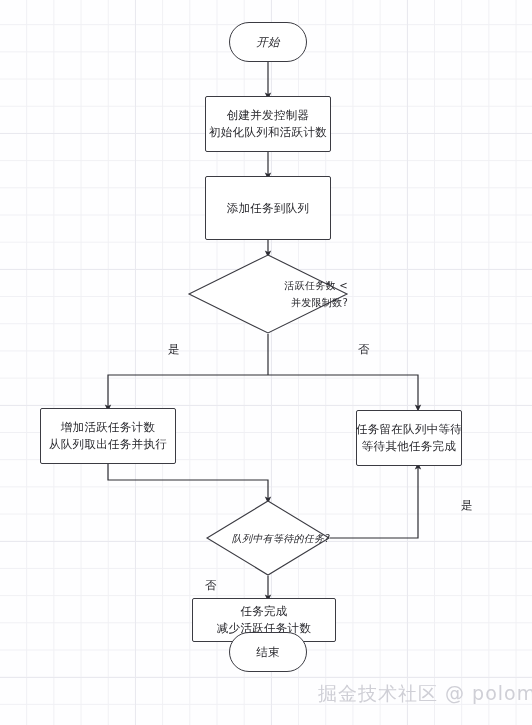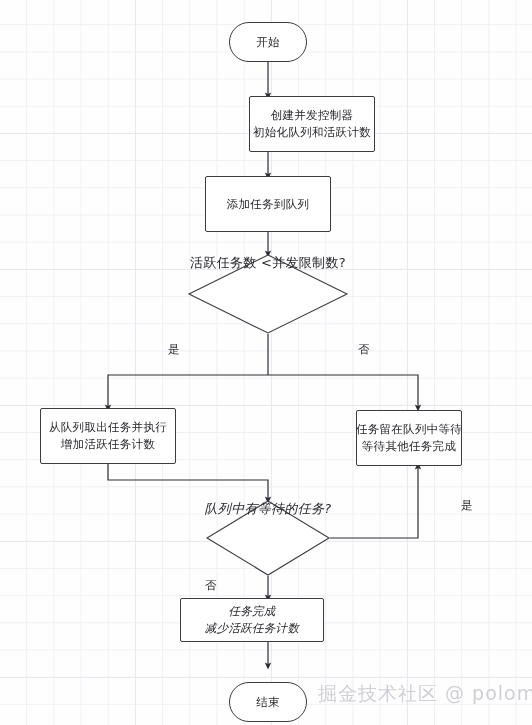--- a/index.html
+++ b/index.html
@@ -68,25 +68,25 @@
   .diamond-wrap svg {
     position: absolute;
     left: 0;
     top: 0;
     overflow: visible;
   }
   .diamond-label {
     position: absolute;
     inset: 0;
     display: flex;
-    flex-direction: row;
-    align-items: flex-start;
+    flex-direction: column;
+    align-items: flex-end;
     justify-content: center;
     color: #26262b;
-    font-size: 13px;
+    font-size: 10px;
     line-height: 17px;
     letter-spacing: 0.3px;
     text-align: center;
     white-space: nowrap;
     pointer-events: none;
   }
   .edge-label {
     position: absolute;
     color: #2b2b31;
     font-size: 11.5px;
@@ -133,72 +133,72 @@
       <path d="M108,464 L108,480 L268,480 L268,500" marker-end="url(#arrow)"></path>
 
       <path d="M330,538 L418,538 L418,466" marker-end="url(#arrow)"></path>
 
       <path d="M268,576 L268,598" marker-end="url(#arrow)"></path>
 
       <path d="M268,642 L268,666" marker-end="url(#arrow)"></path>
     </g>
   </svg>
 
-  <div class="node terminal" style="left:229px; top:22px; width:78px; height:40px;">
+  <div class="node terminal" style="left:229px; top:22px; width:78px; height:40px;font-style:italic;">
     <span class="line-text">开始</span>
   </div>
 
-  <div class="node process" style="left:205px; top:96px; width:126px; height:56px;margin-left:44px;">
+  <div class="node process" style="left:205px; top:96px; width:126px; height:56px;">
     <span class="line-text">创建并发控制器</span>
     <span class="line-text">初始化队列和活跃计数</span>
   </div>
 
-  <div class="node process" style="left:205px; top:176px; width:126px; height:56px;">
+  <div class="node process" style="left:205px; top:176px; width:126px; height:64px;">
     <span class="line-text">添加任务到队列</span>
   </div>
 
   <div class="diamond-wrap" style="left:188px; top:254px; width:160px; height:80px;">
     <svg width="160" height="80" viewBox="0 0 160 80" xmlns="http://www.w3.org/2000/svg">
       <polygon points="80,1 159,40 80,79 1,40" fill="#ffffff" stroke="#3b3b42" stroke-width="1.1"></polygon>
     </svg>
     <div class="diamond-label">
       <span class="line-text">活跃任务数 &lt;</span>
       <span class="line-text">并发限制数?</span>
     </div>
   </div>
 
   <div class="edge-label" style="left:168px; top:342px;">是</div>
   <div class="edge-label" style="left:358px; top:342px;">否</div>
 
   <div class="node process" style="left:40px; top:408px; width:136px; height:56px;">
+    <span class="line-text">增加活跃任务计数</span>
     <span class="line-text">从队列取出任务并执行</span>
-    <span class="line-text">增加活跃任务计数</span>
   </div>
 
   <div class="node process" style="left:356px; top:410px; width:106px; height:56px;">
     <span class="line-text">任务留在队列中等待</span>
     <span class="line-text">等待其他任务完成</span>
   </div>
 
   <div class="diamond-wrap" style="left:206px; top:500px; width:124px; height:76px;font-style:italic;">
     <svg width="124" height="76" viewBox="0 0 124 76" xmlns="http://www.w3.org/2000/svg">
       <polygon points="62,1 123,38 62,75 1,38" fill="#ffffff" stroke="#3b3b42" stroke-width="1.1"></polygon>
     </svg>
     <div class="diamond-label">
       <span class="line-text">队列中有等待的任务?</span>
     </div>
   </div>
 
   <div class="edge-label" style="left:461px; top:498px;">是</div>
   <div class="edge-label" style="left:205px; top:578px;">否</div>
 
-  <div class="node process" style="left:180px; top:598px; width:144px; height:44px;font-style:italic;">
+  <div class="node process" style="left:192px; top:598px; width:144px; height:44px;">
     <span class="line-text">任务完成</span>
     <span class="line-text">减少活跃任务计数</span>
   </div>
 
-  <div class="node terminal" style="left:229px; top:682px; width:78px; height:40px;">
+  <div class="node terminal" style="left:229px; top:632px; width:78px; height:40px;">
     <span class="line-text">结束</span>
   </div>
 
   <div class="watermark" style="left:318px; top:681px;">掘金技术社区 @ poloma</div>
 
 </div>
 
 </body></html>

